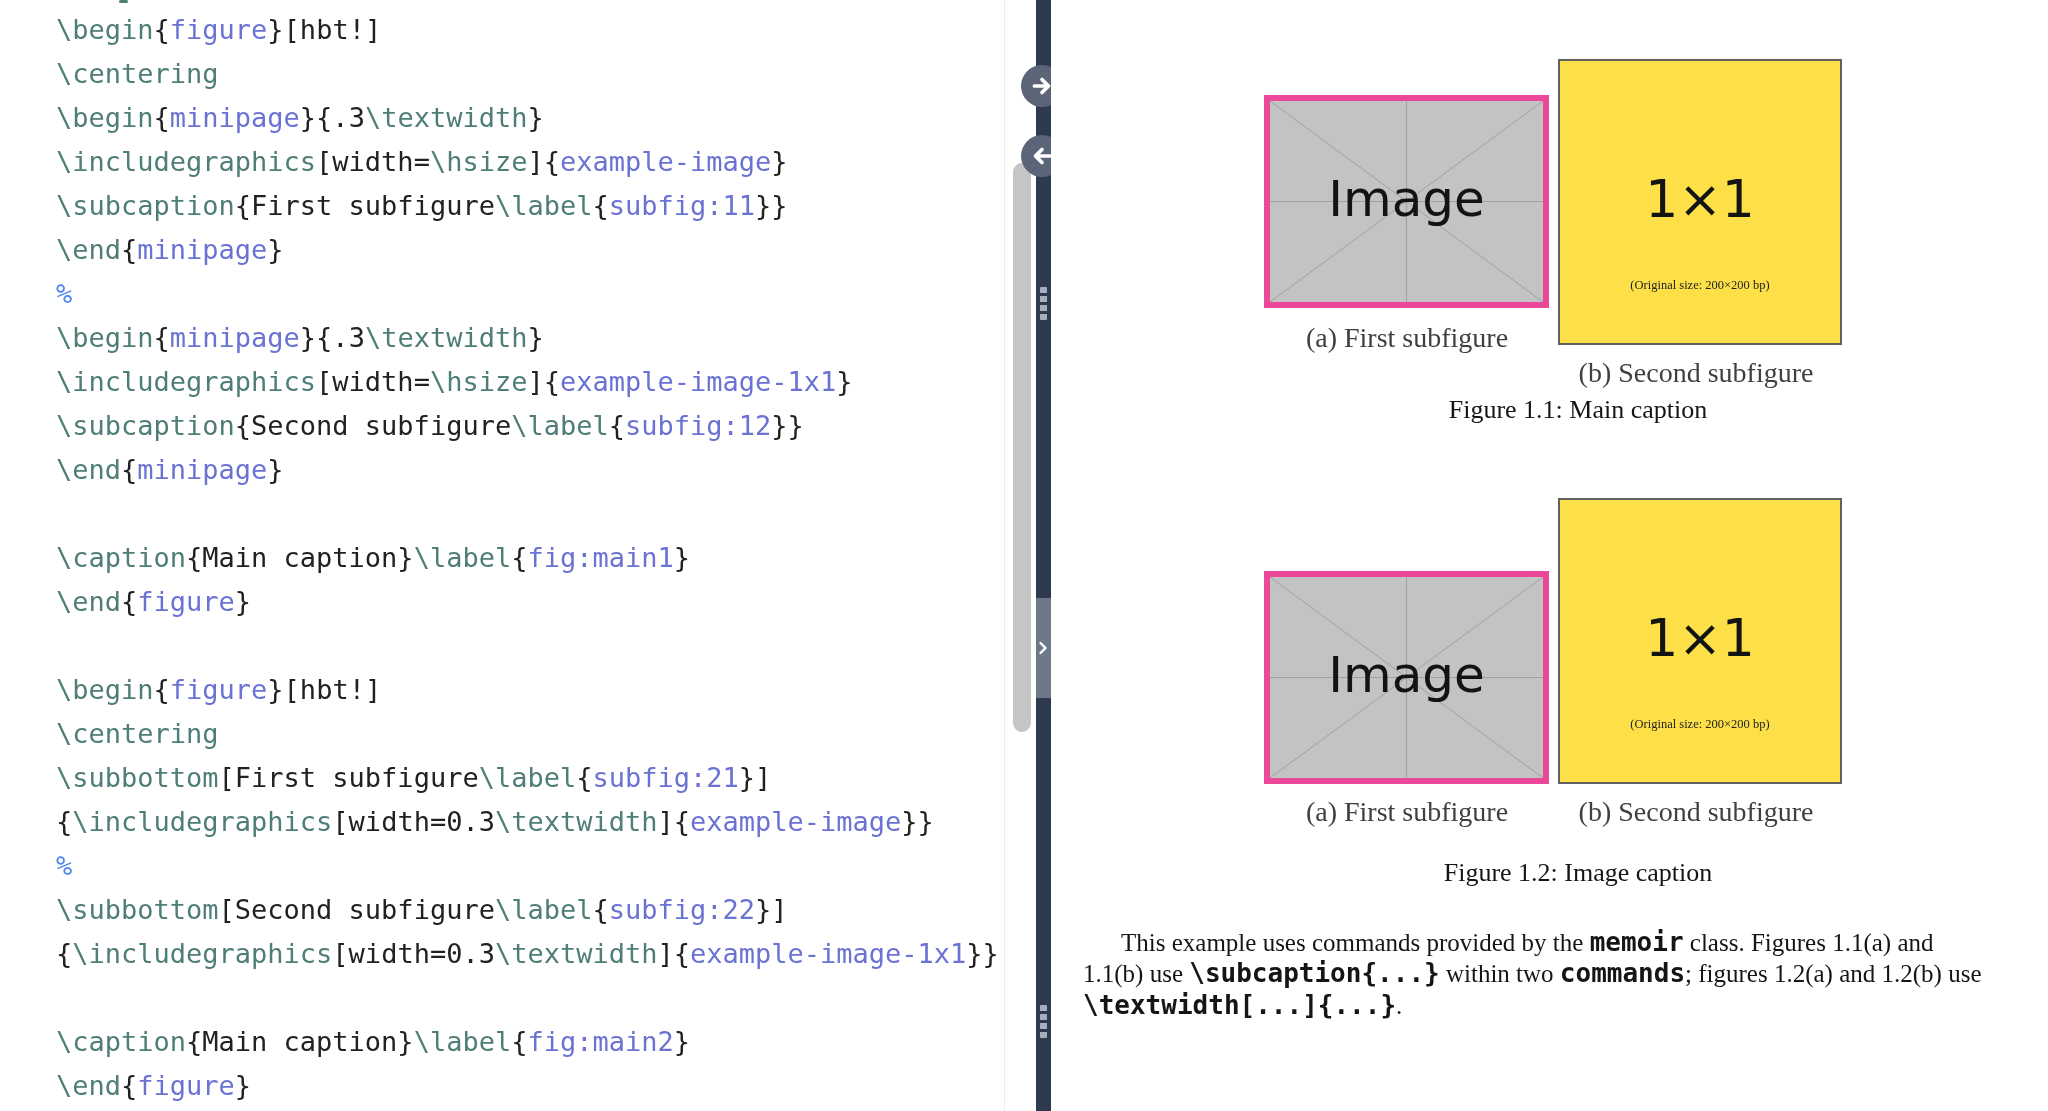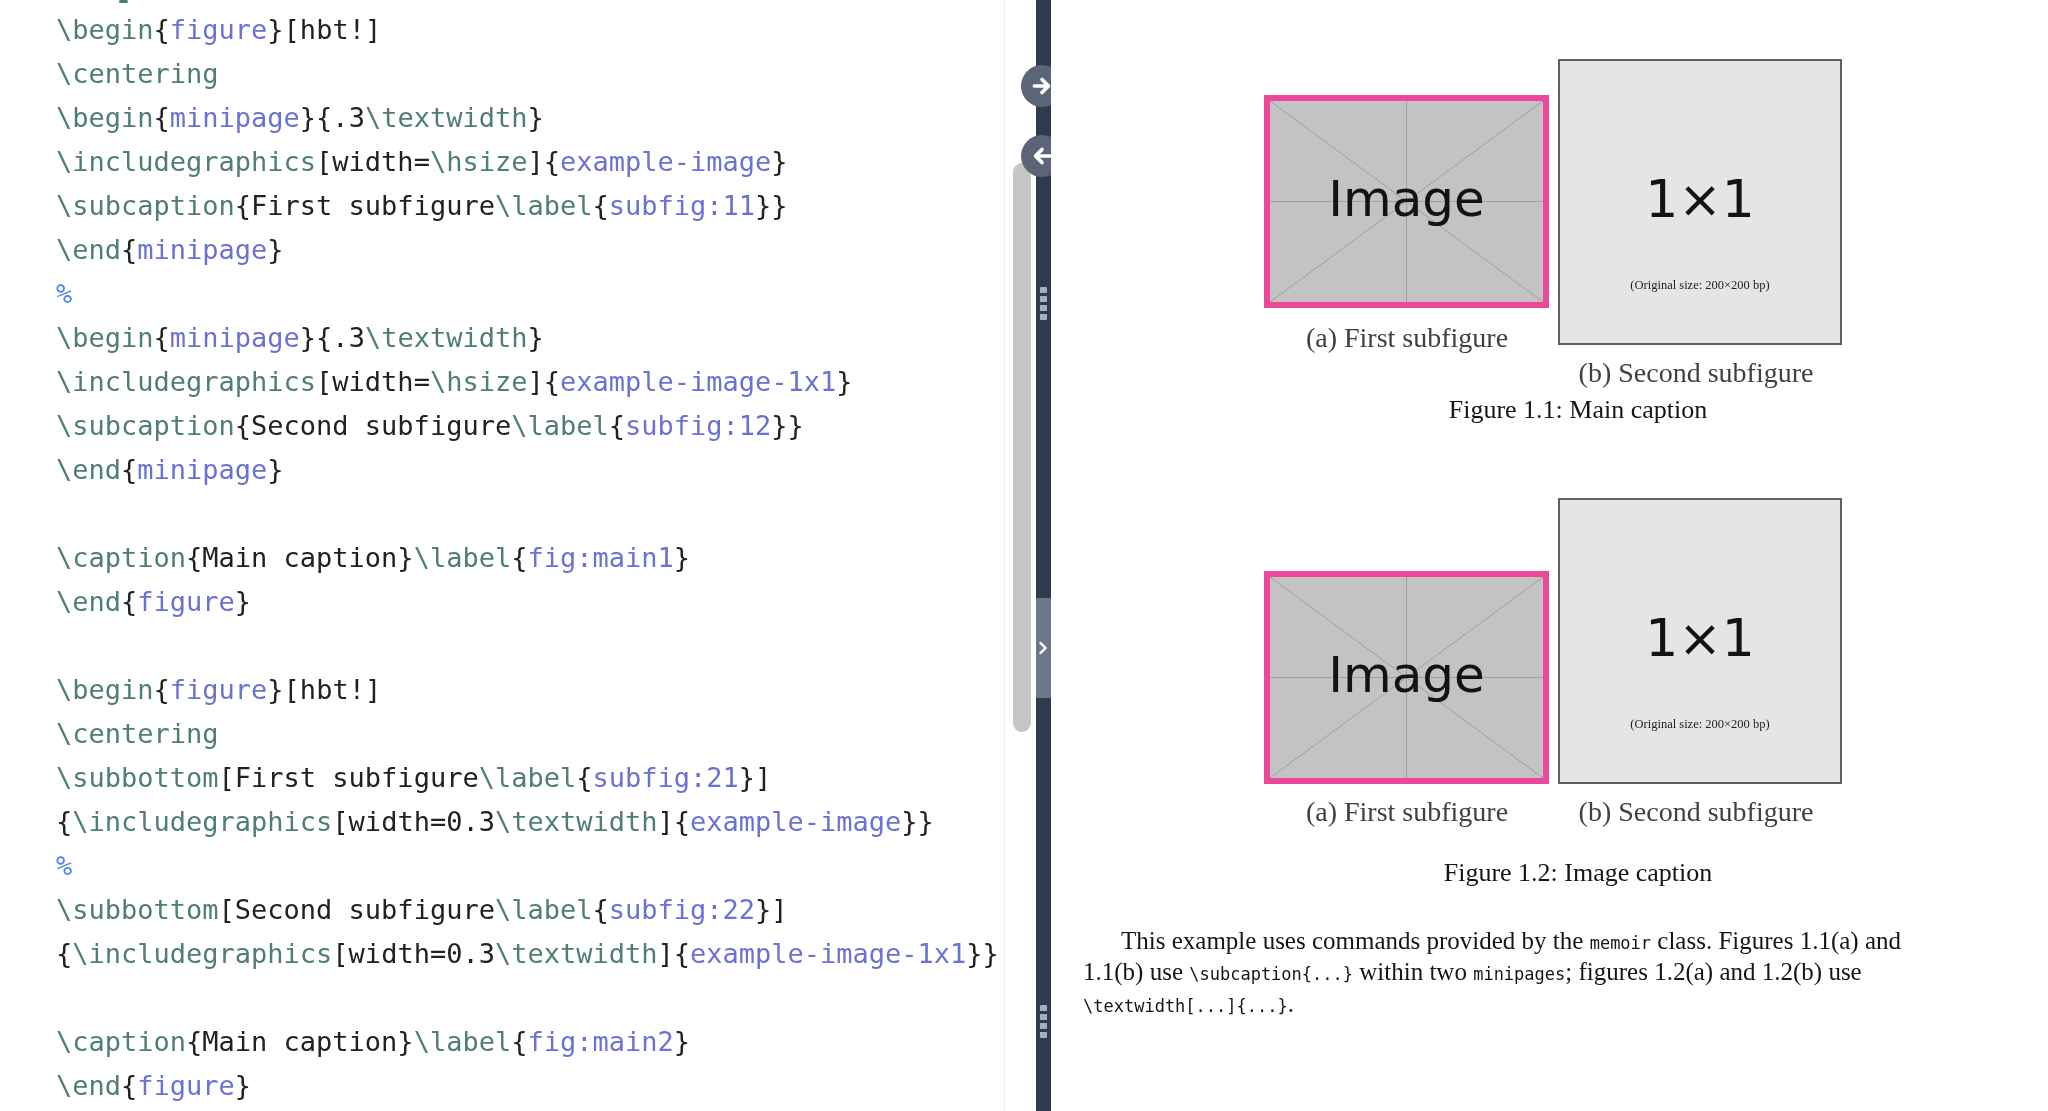--- a/index.html
+++ b/index.html
@@ -49,21 +49,21 @@
   .pdf{position:absolute;left:1051px;top:0;width:997px;height:1111px;background:#ffffff;color:#151515;}
 
   .ph-img{position:absolute;background:#c3c3c3;border:6px solid #ec4899;box-sizing:border-box;}
   .ph-lines{position:absolute;left:0;top:0;width:100%;height:100%;}
   .ph-lines line{stroke:#9e9e9e;stroke-width:1;}
   .ph-label{
     position:absolute;left:50%;top:49%;transform:translate(-50%,-50%);
     font-family:"DejaVu Sans",sans-serif;font-size:50px;color:#131313;white-space:nowrap;
   }
   .ph-1x1{
-    position:absolute;width:284px;height:286px;background:#e5e5e5;
+    position:absolute;width:284px;height:286px;background:#fde047;
     border:2px solid #606060;box-sizing:border-box;
   }
   .x1-label{
     position:absolute;left:50%;top:49%;transform:translate(-50%,-50%);
     font-family:"DejaVu Sans",sans-serif;font-size:52px;color:#131313;white-space:nowrap;
   }
   .x1-sub{
     position:absolute;left:50%;top:79.6%;transform:translate(-50%,-50%);
     font-family:Liberation Serif, serif;font-size:12.5px;color:#222;white-space:nowrap;
   }
@@ -74,21 +74,21 @@
   }
   .maincap{
     position:absolute;transform:translateX(-50%);
     font-family:"Liberation Serif",serif;font-size:26px;line-height:31px;
     color:#151515;white-space:nowrap;margin-left:24px;
   }
   .para-line{
     position:absolute;font-family:"Liberation Serif",serif;font-size:25px;
     color:#151515;white-space:pre;
   }
-  .para-line .mono{font-family:"DejaVu Sans Mono",monospace;font-size:17px;}
+  .para-line .mono{font-family:"DejaVu Sans Mono",monospace;font-size:26px;font-weight:bold;}
   .pl-0{left:70px;top:927px;}
   .pl-1{left:32px;top:958px;}
   .pl-2{left:32px;top:990px;}
 </style>
 </head>
 <body>
 
 <div class="editor">
   <div class="stray"></div>
   <div class="code" id="code"><div class="code-line"><span class="tok-c">\begin</span><span class="tok-p">{</span><span class="tok-n">figure</span><span class="tok-p">}[hbt!]</span></div><div class="code-line"><span class="tok-c">\centering</span></div><div class="code-line"><span class="tok-c">\begin</span><span class="tok-p">{</span><span class="tok-n">minipage</span><span class="tok-p">}{.3</span><span class="tok-c">\textwidth</span><span class="tok-p">}</span></div><div class="code-line"><span class="tok-c">\includegraphics</span><span class="tok-p">[width=</span><span class="tok-c">\hsize</span><span class="tok-p">]{</span><span class="tok-n">example-image</span><span class="tok-p">}</span></div><div class="code-line"><span class="tok-c">\subcaption</span><span class="tok-p">{First subfigure</span><span class="tok-c">\label</span><span class="tok-p">{</span><span class="tok-n">subfig:11</span><span class="tok-p">}}</span></div><div class="code-line"><span class="tok-c">\end</span><span class="tok-p">{</span><span class="tok-n">minipage</span><span class="tok-p">}</span></div><div class="code-line"><span class="tok-m">%</span></div><div class="code-line"><span class="tok-c">\begin</span><span class="tok-p">{</span><span class="tok-n">minipage</span><span class="tok-p">}{.3</span><span class="tok-c">\textwidth</span><span class="tok-p">}</span></div><div class="code-line"><span class="tok-c">\includegraphics</span><span class="tok-p">[width=</span><span class="tok-c">\hsize</span><span class="tok-p">]{</span><span class="tok-n">example-image-1x1</span><span class="tok-p">}</span></div><div class="code-line"><span class="tok-c">\subcaption</span><span class="tok-p">{Second subfigure</span><span class="tok-c">\label</span><span class="tok-p">{</span><span class="tok-n">subfig:12</span><span class="tok-p">}}</span></div><div class="code-line"><span class="tok-c">\end</span><span class="tok-p">{</span><span class="tok-n">minipage</span><span class="tok-p">}</span></div><div class="code-line"></div><div class="code-line"><span class="tok-c">\caption</span><span class="tok-p">{Main caption}</span><span class="tok-c">\label</span><span class="tok-p">{</span><span class="tok-n">fig:main1</span><span class="tok-p">}</span></div><div class="code-line"><span class="tok-c">\end</span><span class="tok-p">{</span><span class="tok-n">figure</span><span class="tok-p">}</span></div><div class="code-line"></div><div class="code-line"><span class="tok-c">\begin</span><span class="tok-p">{</span><span class="tok-n">figure</span><span class="tok-p">}[hbt!]</span></div><div class="code-line"><span class="tok-c">\centering</span></div><div class="code-line"><span class="tok-c">\subbottom</span><span class="tok-p">[First subfigure</span><span class="tok-c">\label</span><span class="tok-p">{</span><span class="tok-n">subfig:21</span><span class="tok-p">}]</span></div><div class="code-line"><span class="tok-p">{</span><span class="tok-c">\includegraphics</span><span class="tok-p">[width=0.3</span><span class="tok-c">\textwidth</span><span class="tok-p">]{</span><span class="tok-n">example-image</span><span class="tok-p">}}</span></div><div class="code-line"><span class="tok-m">%</span></div><div class="code-line"><span class="tok-c">\subbottom</span><span class="tok-p">[Second subfigure</span><span class="tok-c">\label</span><span class="tok-p">{</span><span class="tok-n">subfig:22</span><span class="tok-p">}]</span></div><div class="code-line"><span class="tok-p">{</span><span class="tok-c">\includegraphics</span><span class="tok-p">[width=0.3</span><span class="tok-c">\textwidth</span><span class="tok-p">]{</span><span class="tok-n">example-image-1x1</span><span class="tok-p">}}</span></div><div class="code-line"></div><div class="code-line"><span class="tok-c">\caption</span><span class="tok-p">{Main caption}</span><span class="tok-c">\label</span><span class="tok-p">{</span><span class="tok-n">fig:main2</span><span class="tok-p">}</span></div><div class="code-line"><span class="tok-c">\end</span><span class="tok-p">{</span><span class="tok-n">figure</span><span class="tok-p">}</span></div></div>
@@ -151,15 +151,15 @@
   </div>
   <div class="ph-1x1" style="left:507px;top:498px">
     <span class="x1-label">1×1</span>
     <span class="x1-sub">(Original size: 200×200 bp)</span>
   </div>
   <div class="subcap" style="left:356px;top:795px">(a) First subfigure</div>
   <div class="subcap" style="left:645px;top:795px">(b) Second subfigure</div>
   <div class="maincap" style="left:503px;top:857px">Figure 1.2: Image caption</div>
 
   <div class="para-line pl-0"><span class="serif">This example uses commands provided by the </span><span class="mono">memoir</span><span class="serif"> class. Figures 1.1(a) and</span></div>
-  <div class="para-line pl-1"><span class="serif">1.1(b) use </span><span class="mono">\subcaption{...}</span><span class="serif"> within two </span><span class="mono">minipages</span><span class="serif">; figures 1.2(a) and 1.2(b) use</span></div>
+  <div class="para-line pl-1"><span class="serif">1.1(b) use </span><span class="mono">\subcaption{...}</span><span class="serif"> within two </span><span class="mono">commands</span><span class="serif">; figures 1.2(a) and 1.2(b) use</span></div>
   <div class="para-line pl-2"><span class="mono">\textwidth[...]{...}</span><span class="serif">.</span></div>
 </div>
 
 </body></html>

